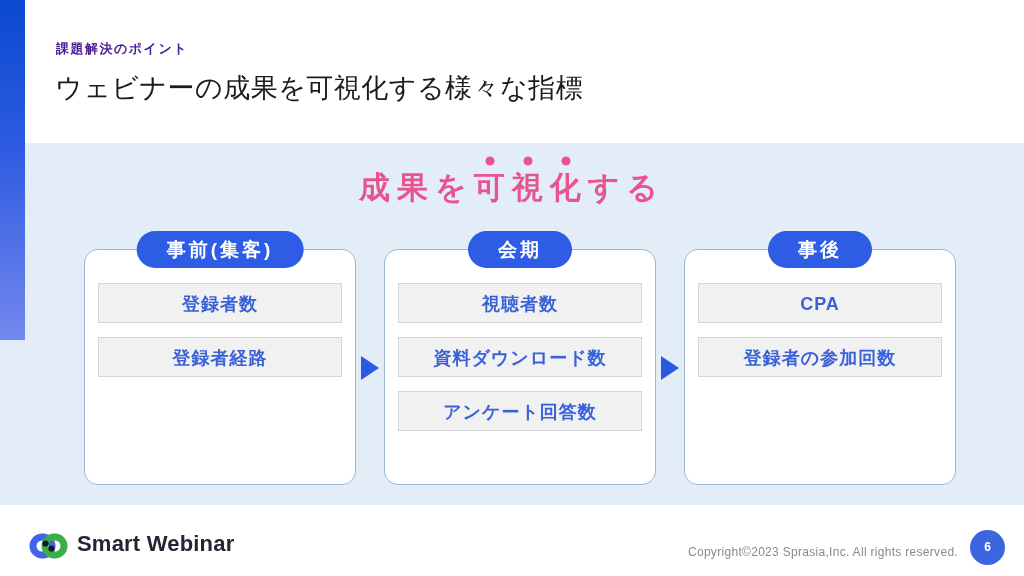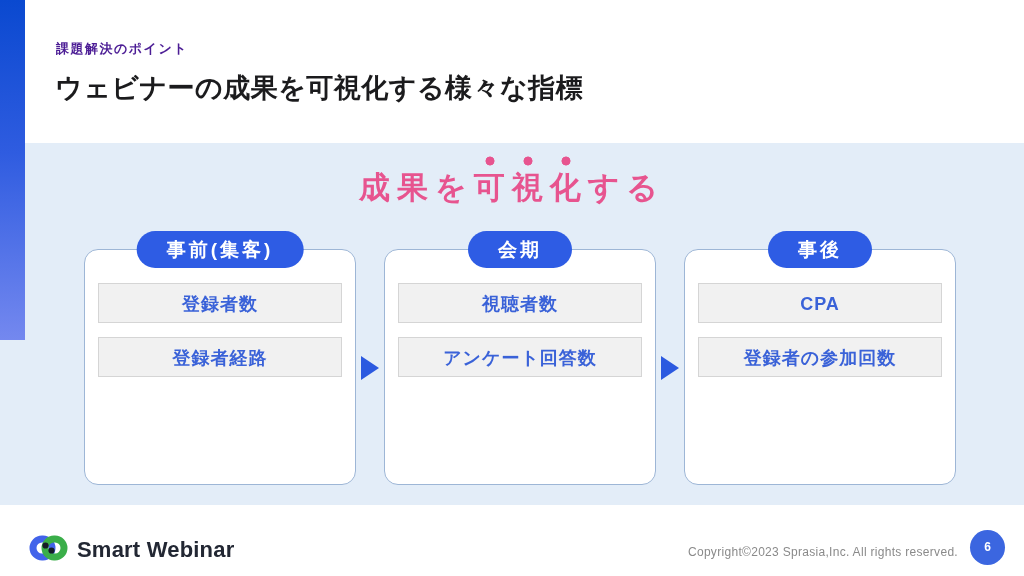--- a/index.html
+++ b/index.html
@@ -15,21 +15,21 @@
     background:linear-gradient(180deg,#0a49d0 0%,#2f5ce0 45%,#7488ef 100%);
     z-index:3;
   }
   
   .eyebrow{
     position:absolute;left:56px;top:40px;
     font-size:13px;font-weight:bold;color:#4c1d95;letter-spacing:1.5px;
   }
   .slide-title{
     position:absolute;left:55px;top:70px;
-    font-size:27px;font-weight:bold;color:#1b1b1d;letter-spacing:0.5px;text-align:center;
+    font-size:27px;font-weight:normal;color:#1b1b1d;letter-spacing:0.5px;text-align:center;
   }
   
   .panel{
     position:absolute;left:0;top:143px;width:1024px;height:362px;
     background:#e3edf8;z-index:1;
   }
   
   .headline{
     position:absolute;left:0;top:166px;width:1024px;text-align:center;
     font-size:31px;font-weight:bold;color:#e7548f;
@@ -70,21 +70,21 @@
   .flow-arrow{
     flex:0 0 auto;align-self:flex-start;margin-top:125px;
     width:0;height:0;
     border-left:18px solid #2b59e0;
     border-top:12px solid transparent;
     border-bottom:12px solid transparent;
   }
   
   .logo{
     position:absolute;left:28px;top:531px;height:32px;
-    display:flex;align-items:flex-end;z-index:2;
+    display:flex;align-items:flex-start;z-index:2;
   }
   .logo svg{display:block;}
   .logo-text{
     margin-left:9px;font-size:22px;font-weight:bold;color:#222733;
     letter-spacing:0.2px;
   }
   .copyright{
     position:absolute;right:66px;top:545px;
     font-size:12px;color:#8a8a8a;letter-spacing:0.3px;z-index:2;
   }
@@ -114,20 +114,21 @@
         <div class="metric">登録者経路</div>
       </div>
   </div>
 
   <div class="flow-arrow"></div>
 
   <div class="col">
     <div class="pill"><span>会期</span></div>
     <div class="card">
         <div class="metric">視聴者数</div>
+        <div class="metric">資料ダウンロード数</div>
         <div class="metric">アンケート回答数</div>
       </div>
   </div>
 
   <div class="flow-arrow"></div>
 
   <div class="col">
     <div class="pill"><span>事後</span></div>
     <div class="card">
         <div class="metric">CPA</div>

